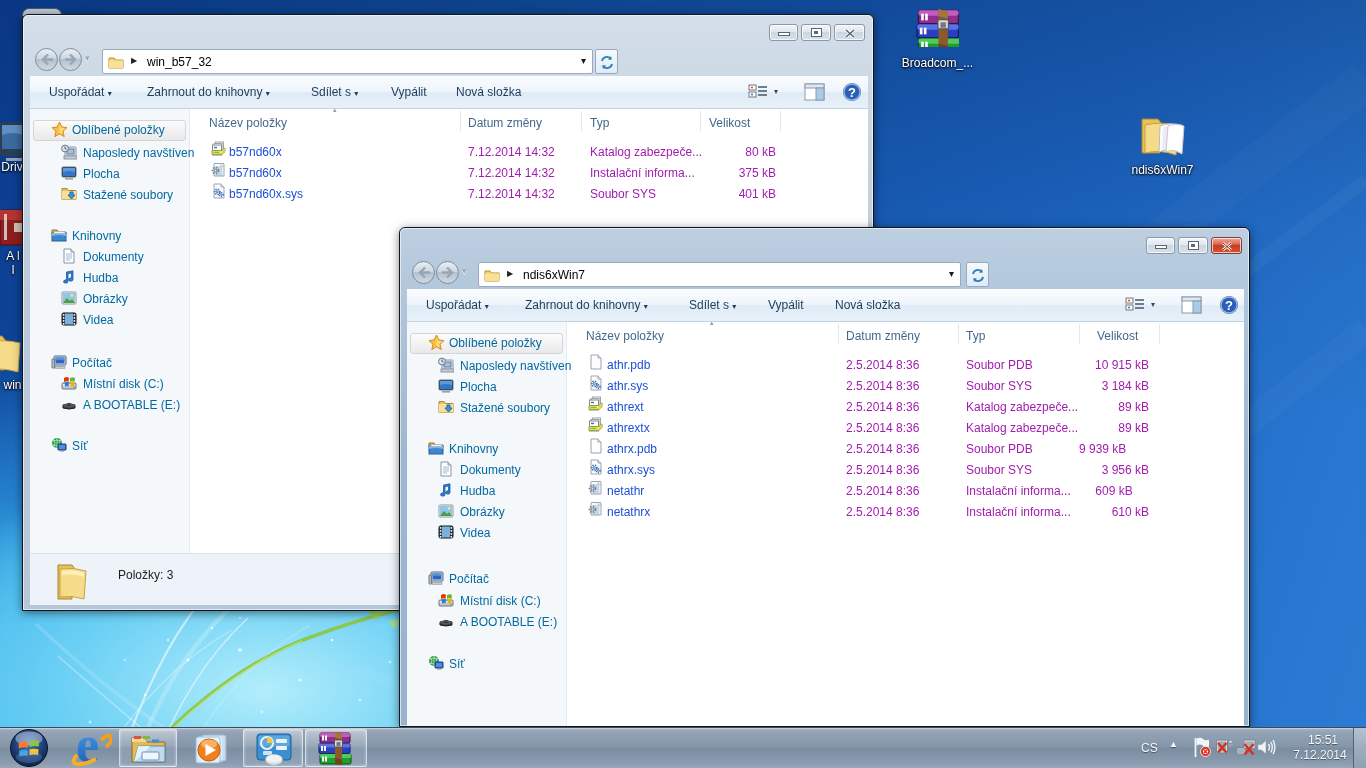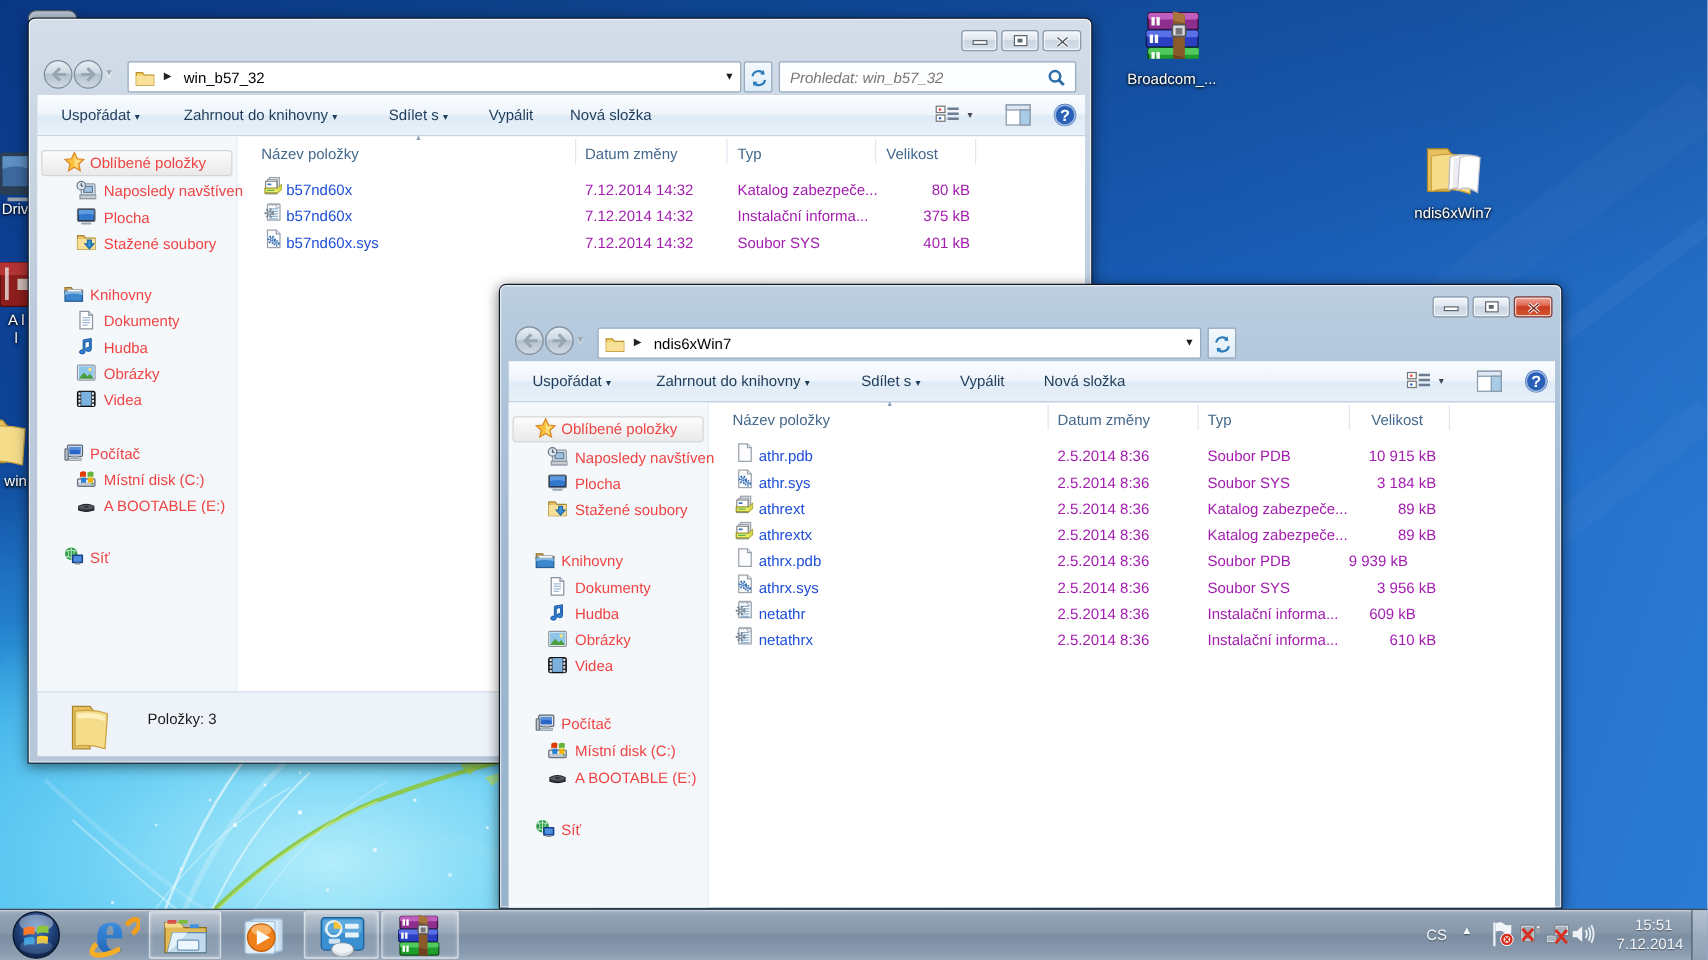--- a/index.html
+++ b/index.html
@@ -24,21 +24,21 @@
 .navcirc{position:absolute;width:23px;height:23px;border-radius:50%;border:1px solid #7f8c9c;background:linear-gradient(180deg,#e8eef4 0%,#cdd8e2 45%,#b4c2d0 50%,#cfd9e3 100%)}
 .arrowg{position:absolute;font-size:13px;color:#9aa7b4;text-shadow:0 1px 0 #fff;font-weight:bold}
 .addrbox{position:absolute;background:#fff;border:1px solid #98aabe;border-radius:2px}
 .searchbox{position:absolute;background:#fdfeff;border:1px solid #98aabe;border-radius:2px;color:#777;font-style:italic}
 
 .toolbar{position:absolute;background:linear-gradient(180deg,#fafcfe 0%,#eef5fb 48%,#dfebf6 52%,#e8f1f9 100%);border-bottom:1px solid #c4d3e2;color:#1e3c5a}
 .titem{position:absolute;white-space:nowrap;color:#1e3c5a}
 
 .navpane{position:absolute;background:#f5f8fb}
 .vsplit{position:absolute;width:1px;background:#e4ebf2}
-.navrow{position:absolute;white-space:nowrap;color:#ef4444}
+.navrow{position:absolute;white-space:nowrap;color:#0369a1}
 .hdrtxt{position:absolute;color:#44688c;white-space:nowrap}
 .hline{position:absolute;width:1px;background:#dfe7ef}
 .frow{position:absolute;white-space:nowrap;color:#1d4ed8}
 .fcol{position:absolute;white-space:nowrap;color:#a21caf}
 .statusbar{position:absolute;background:#eef3fa;border-top:1px solid #d6e1ec}
 .ic{position:absolute}
 
 #taskbar{position:absolute;left:0;top:727px;width:1366px;height:41px;background:linear-gradient(180deg,#a8b6c6 0%,#93a3b5 10%,#8697aa 45%,#7b8da1 52%,#8b9cb0 88%,#97a9bb 100%);border-top:1px solid #3c4a5a;box-shadow:inset 0 1px 0 rgba(255,255,255,.35)}
 .tbtn{position:absolute;top:1px;height:39px;border:1px solid rgba(250,253,255,.6);border-radius:2px;background:linear-gradient(180deg,rgba(255,255,255,.38),rgba(205,220,235,.2) 50%,rgba(170,190,210,.15));box-shadow:inset 0 0 3px rgba(255,255,255,.5)}
 .traytxt{color:#f4f8fc;position:absolute;text-shadow:0 1px 1px rgba(0,0,0,.45)}
@@ -276,27 +276,20 @@
  <span style="position:absolute;right:6px;top:5px;color:#1a1a1a;font-size:10px">▾</span>
 </div>
 <div class="addrbox" style="left:572px;top:34px;width:23px;height:25px;background:linear-gradient(#f4f9fd,#dfecf7)">
       <svg style="position:absolute;left:3px;top:4px" width="17" height="17">
         <path d="M3,7 A5,5 0 0 1 12,5" stroke="#2e7bb8" stroke-width="1.8" fill="none"></path>
         <path d="M12,2 L12.6,5.8 L9,5.4 Z" fill="#2e7bb8"></path>
         <path d="M13,10 A5,5 0 0 1 4,12" stroke="#2e7bb8" stroke-width="1.8" fill="none"></path>
         <path d="M4,15 L3.4,11.2 L7,11.6 Z" fill="#2e7bb8"></path>
       </svg>
     </div>
-<div class="searchbox" style="left:600px;top:34px;width:238px;height:25px">
- <span style="position:absolute;left:8px;top:5px">Prohledat: win_b57_32</span>
- <svg class="ic" style="right:7px;top:5px;position:absolute" width="15" height="15">
-        <circle cx="6" cy="6" r="4.2" fill="none" stroke="#2a6dab" stroke-width="2"></circle>
-        <path d="M9,9 L13,13" stroke="#2a6dab" stroke-width="2.4"></path>
-      </svg>
-</div>
 
 <div class="toolbar" style="left:7px;top:61px;width:838px;height:33px">
  <span class="titem" style="left:19px;top:9px">Uspořádat <span style="font-size:8px">▾</span></span>
  <span class="titem" style="left:117px;top:9px">Zahrnout do knihovny <span style="font-size:8px">▾</span></span>
  <span class="titem" style="left:281px;top:9px">Sdílet s <span style="font-size:8px">▾</span></span>
  <span class="titem" style="left:361px;top:9px">Vypálit</span>
  <span class="titem" style="left:426px;top:9px">Nová složka</span>
  <svg class="ic" style="left:718px;top:8px" width="20" height="17">
         <rect x="1" y="1" width="7" height="5" fill="#fff" stroke="#777"></rect>
         <rect x="1" y="8" width="7" height="5" fill="#fff" stroke="#777"></rect>

